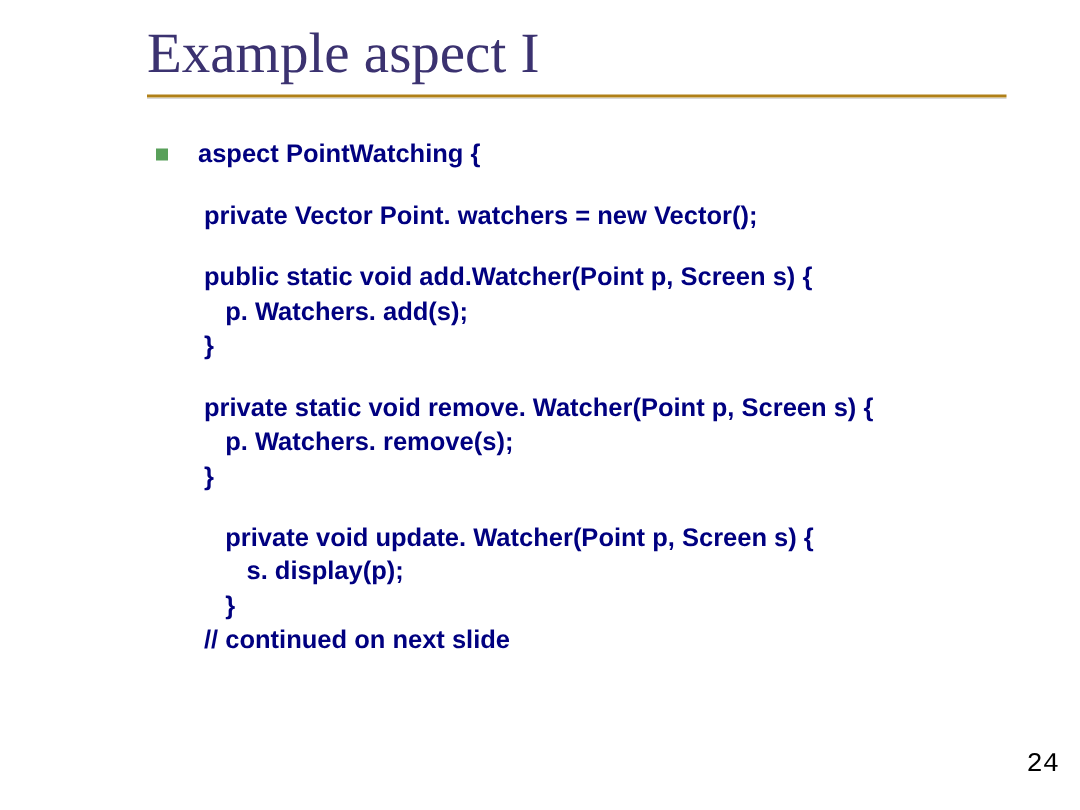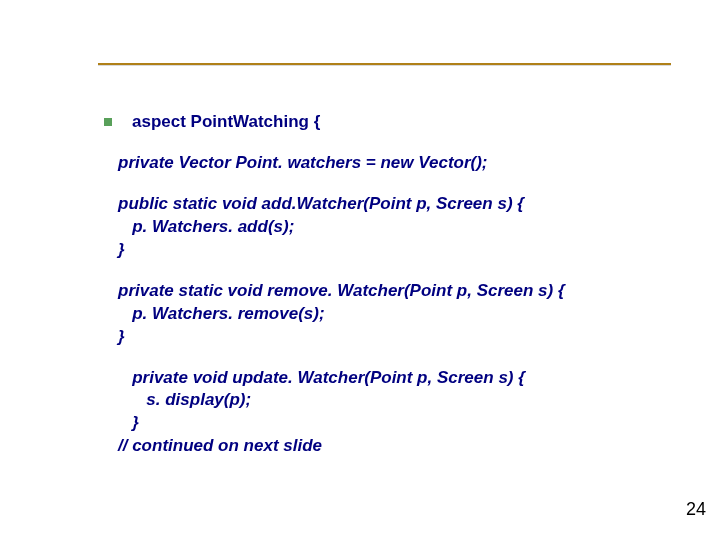--- a/index.html
+++ b/index.html
@@ -43,52 +43,51 @@
     width: 560px;
     color: #000080;
     font-size: 17px;
     line-height: 1.35;
     font-weight: 700;
   }
   .bullet-row {
     display: flex;
     align-items: flex-start;
     margin-bottom: 18px;
-    margin-top: 19px;
   }
   .sq {
     width: 8px;
     height: 8px;
     background: #59a05a;
     margin-top: 7px;
     margin-right: 20px;
     flex: none;
   }
   .para {
-    margin-left: 14px;
+    margin-left: 32px;
     margin-bottom: 18px;
     white-space: pre;
     font-weight: 700;
-    font-style: italic;
   }
   .pagenum {
     position: absolute;
     right: 14px;
     bottom: 20px;
-    font-family: Liberation Sans, sans-serif;
+    font-family: Liberation Mono, monospace;
     font-size: 18px;
     color: #000;
     font-weight: 400;
   }
 </style>
 </head>
 <body>
 
 <div class="slide">
 
+  <div class="title">Example aspect I</div>
   <div class="rule"></div>
 
   <div class="body">
 
     <div class="bullet-row">
       <div class="sq"></div>
       <div>aspect PointWatching {</div>
     </div>
 
     <div class="para">private Vector Point. watchers = new Vector();</div>

